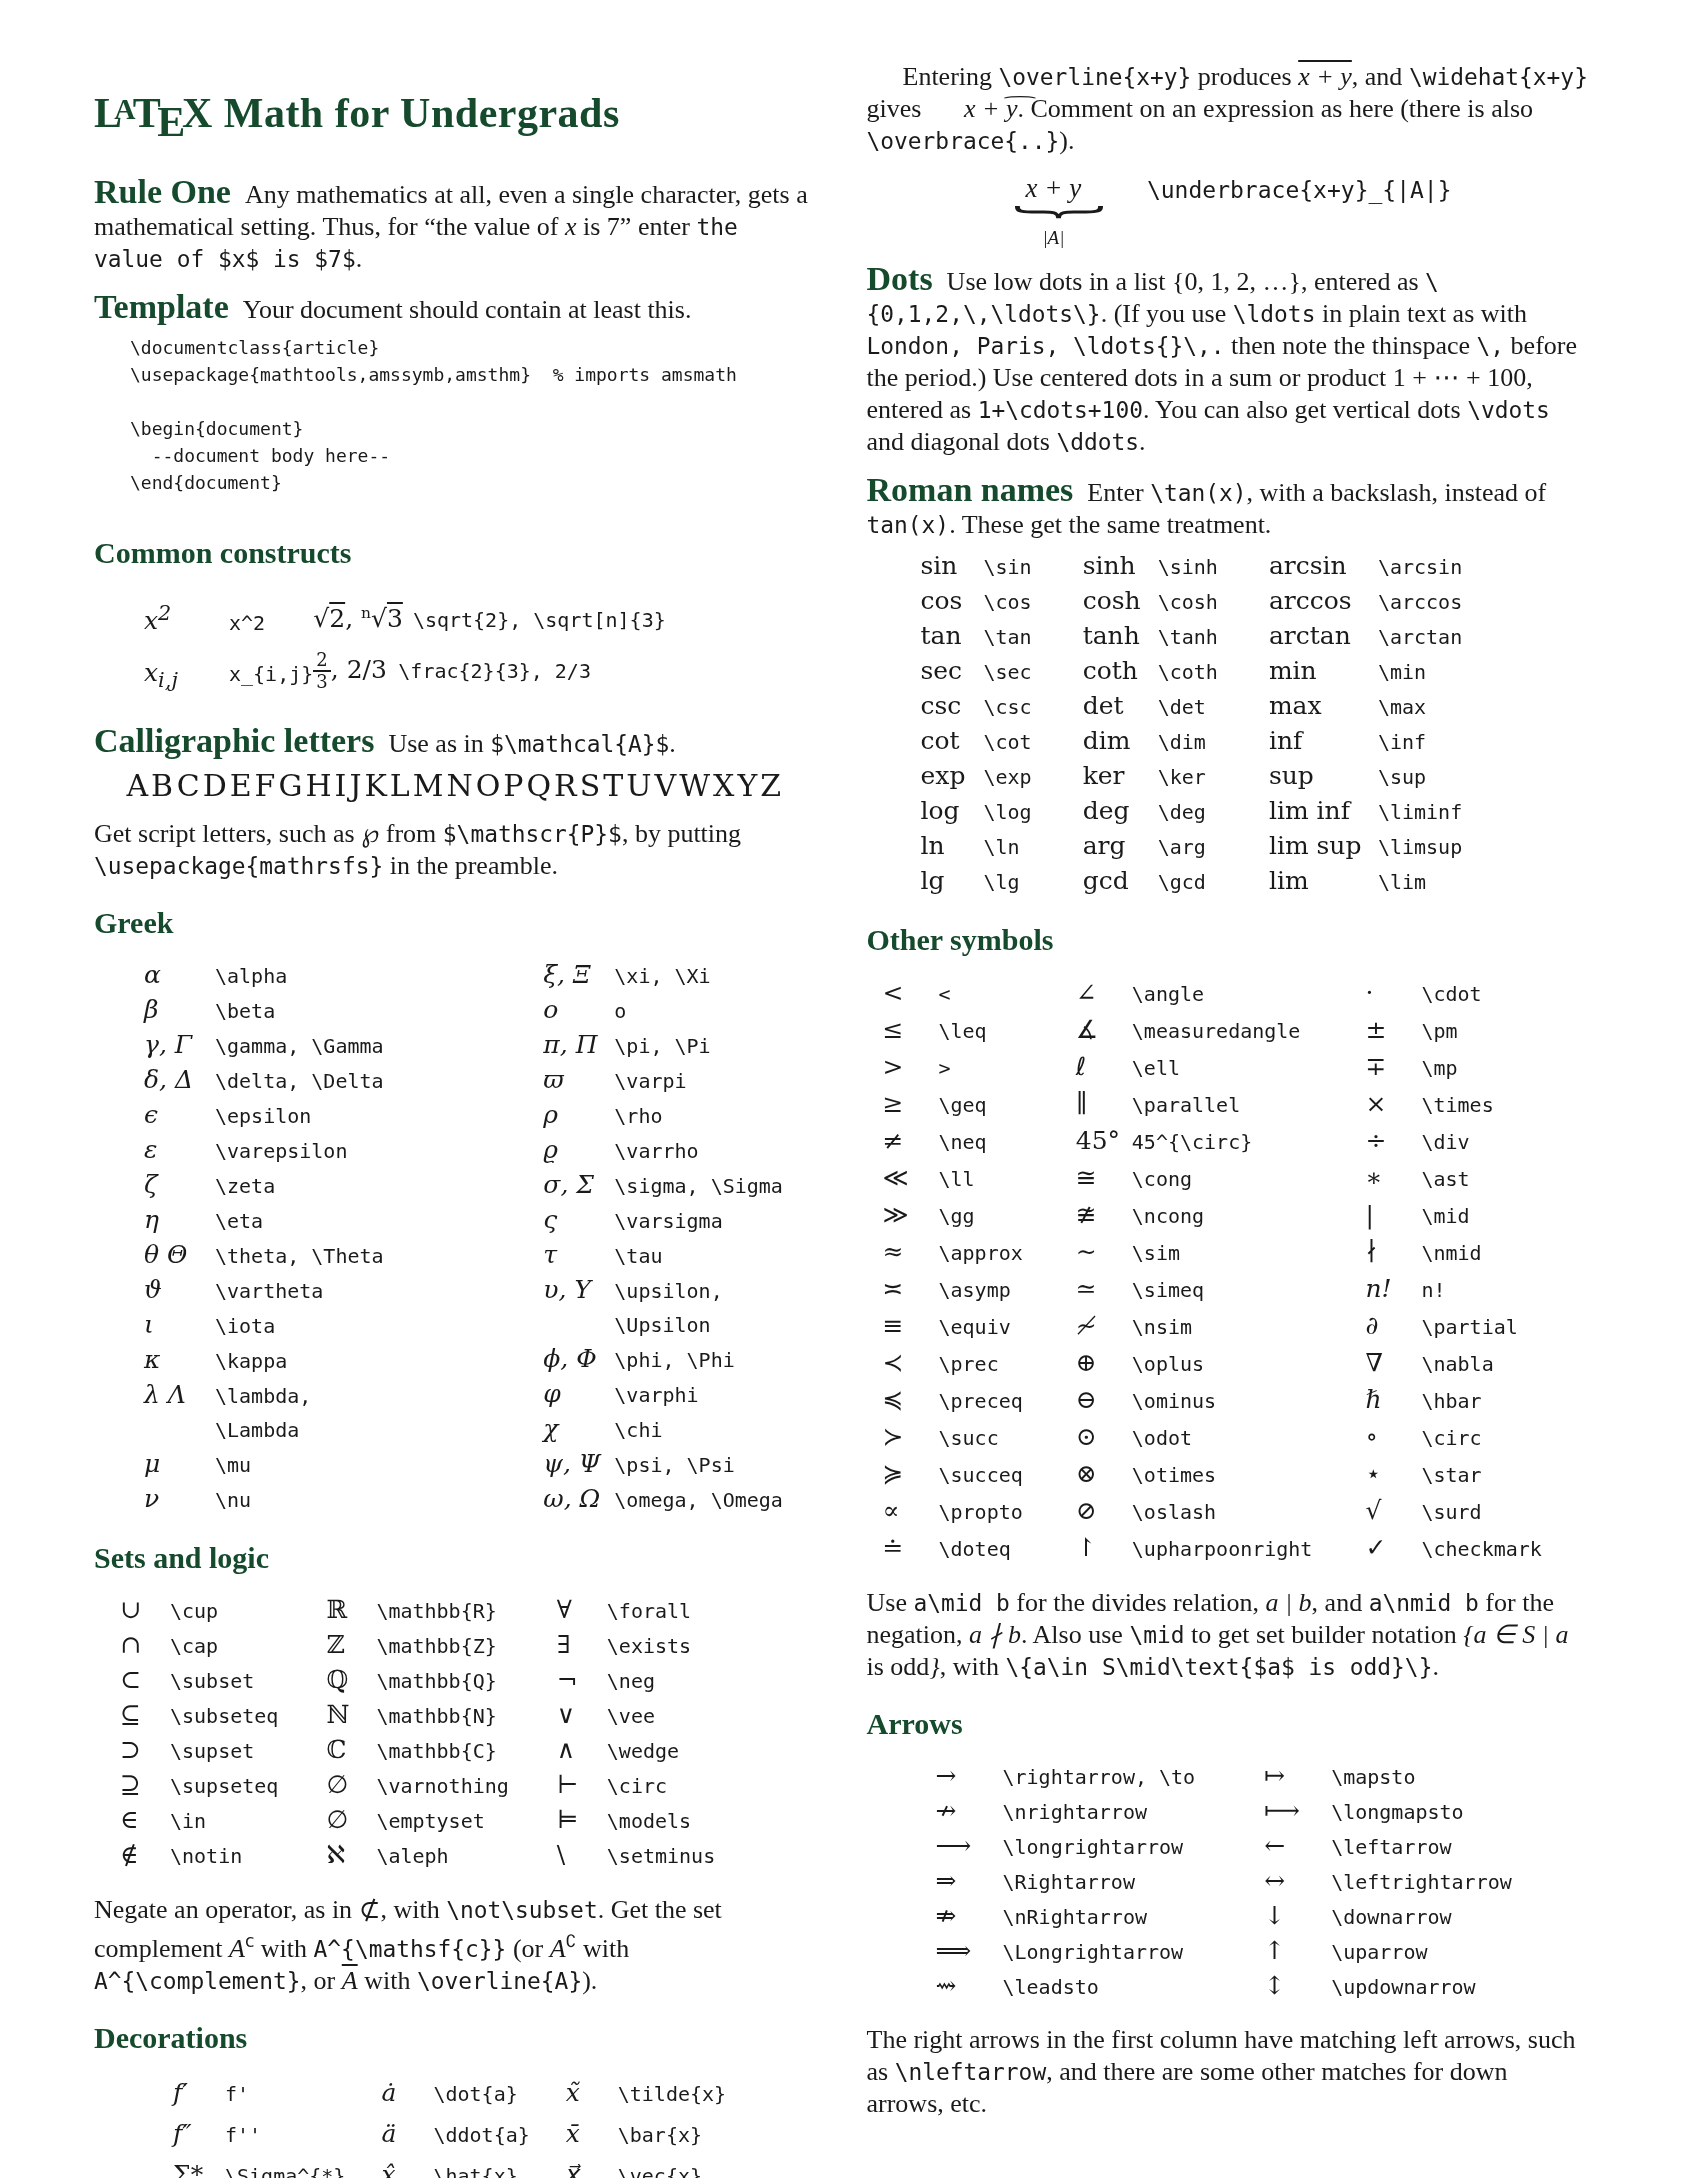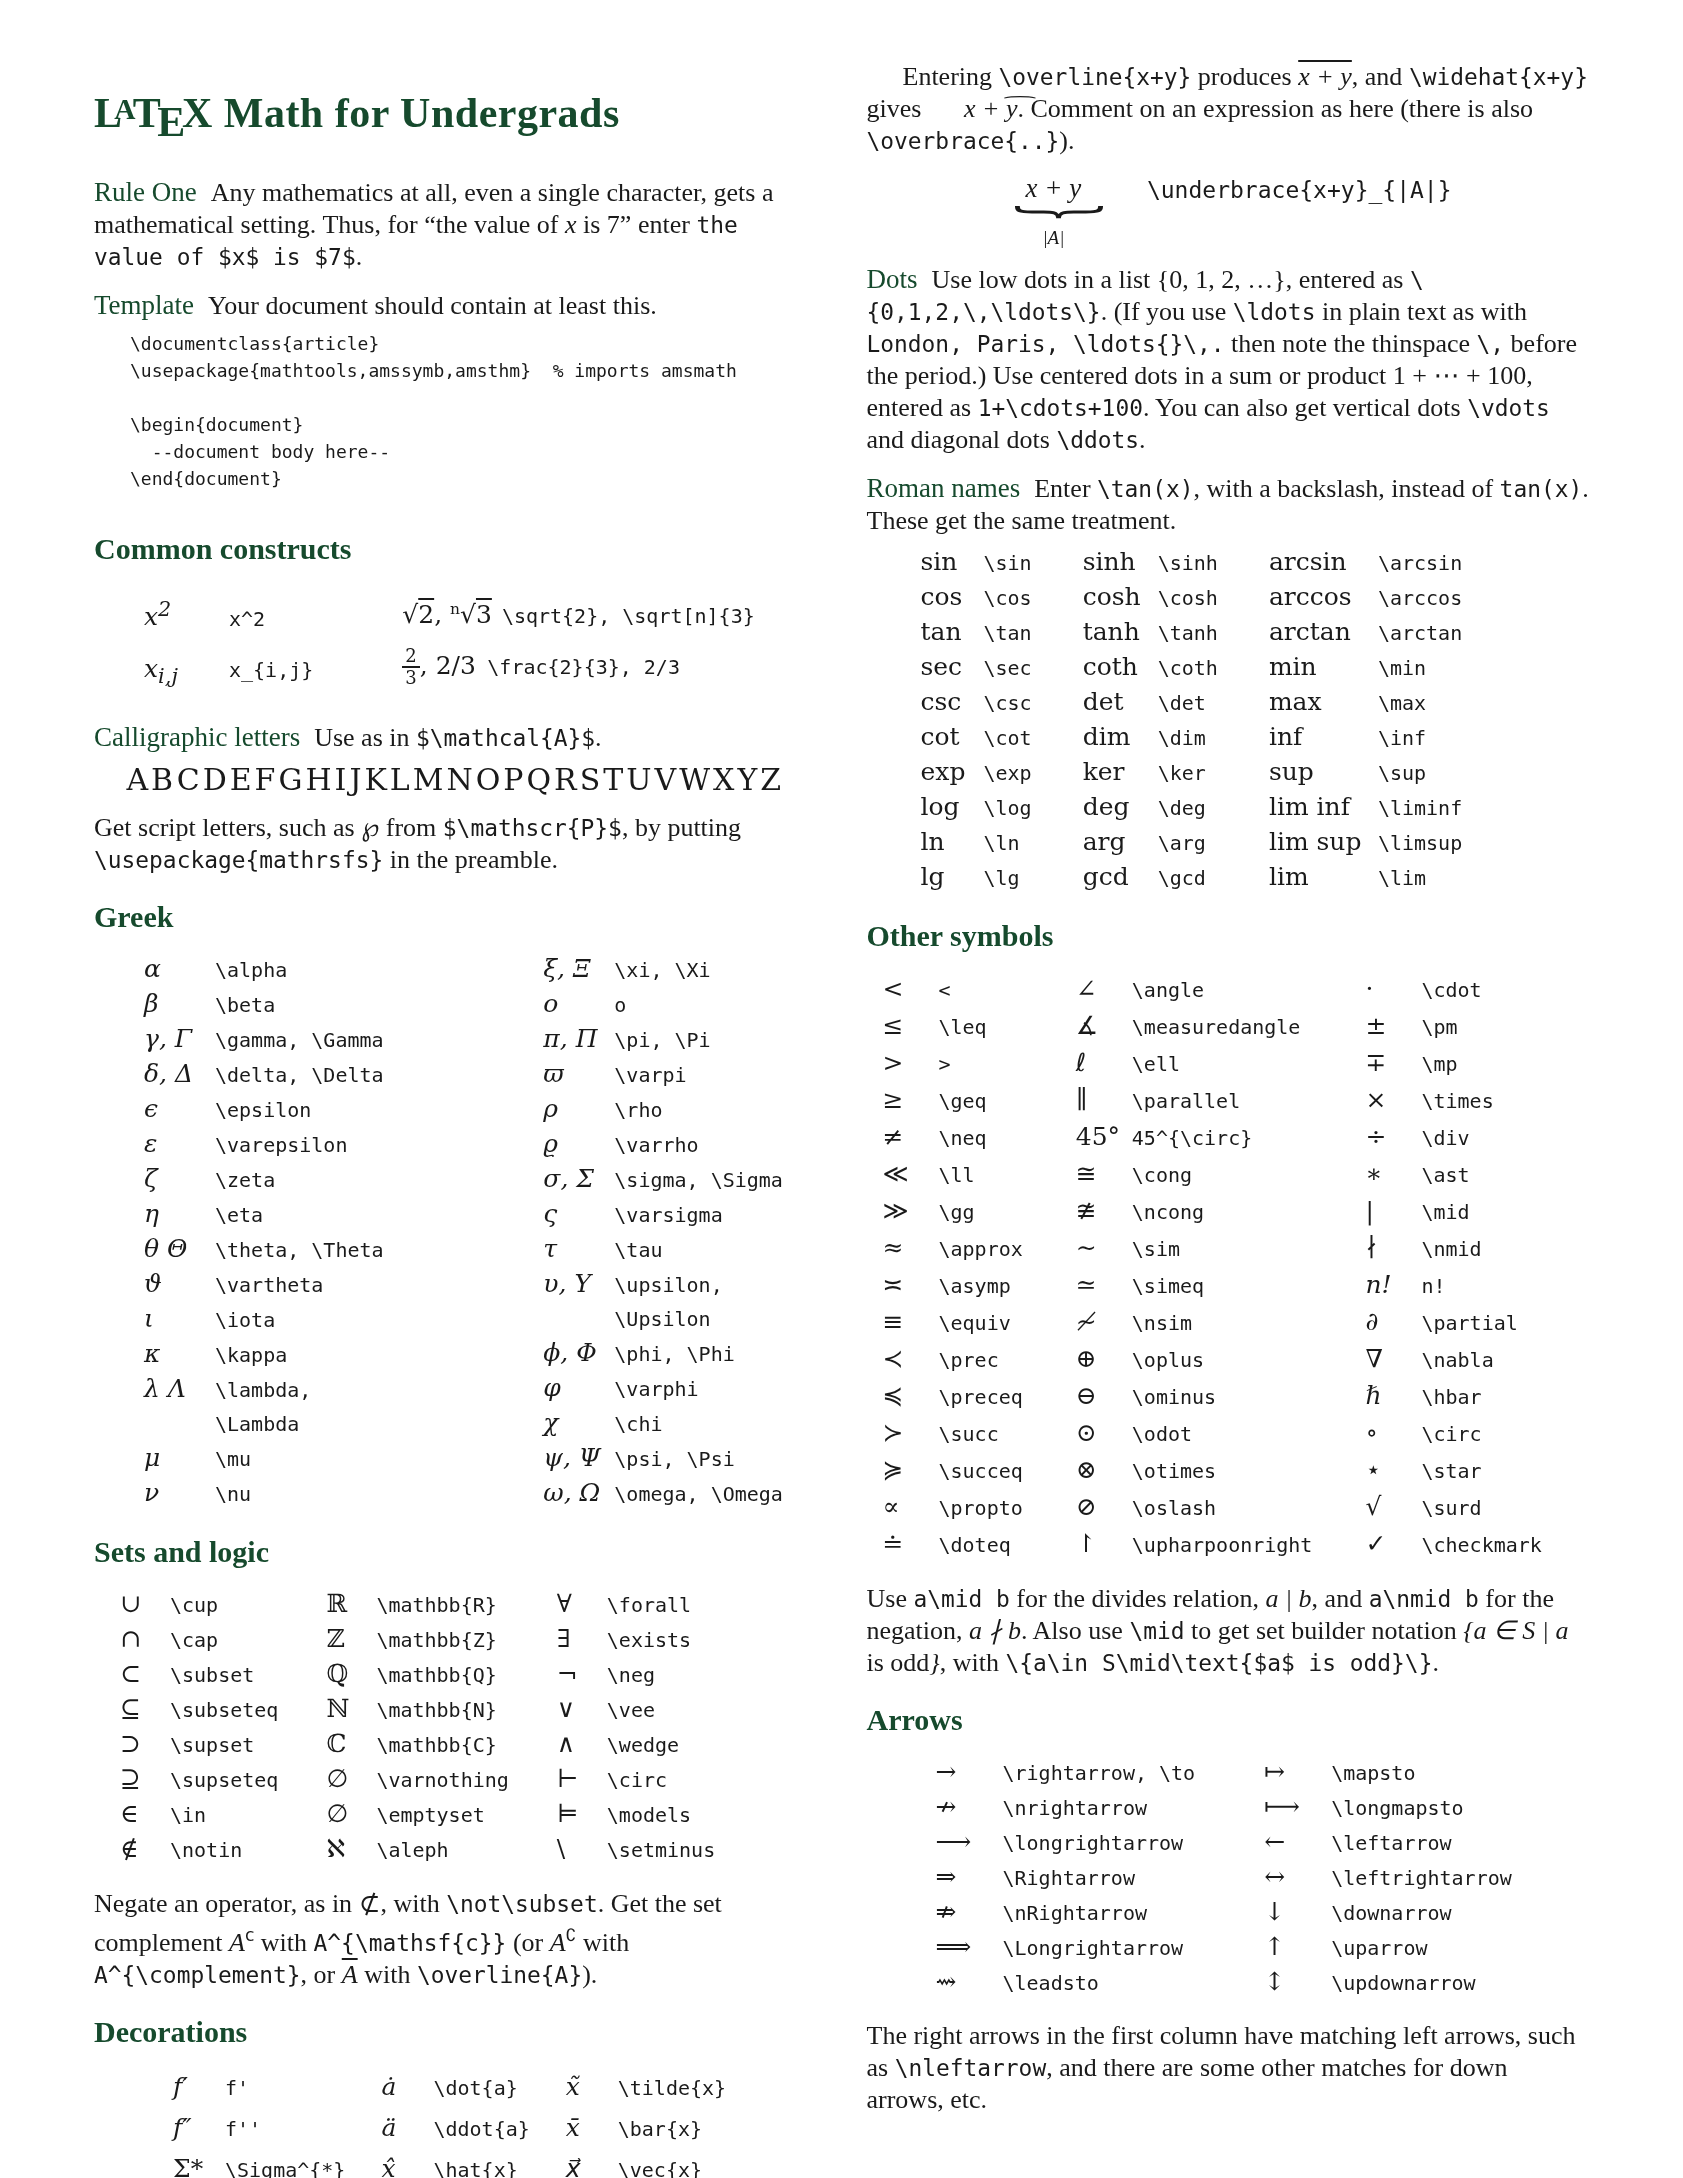--- a/index.html
+++ b/index.html
@@ -11,21 +11,21 @@
   .col{flex:1;min-width:0;}
   .title{
     text-align:left;font-size:42px;font-weight:bold;color:#164a2d;
     margin:28px 0 30px 0;letter-spacing:0.5px;
   }
   .tA{font-size:0.70em;vertical-align:0.26em;margin:0 -0.11em 0 -0.28em;}
   .tE{vertical-align:-0.22em;margin:0 -0.09em 0 -0.10em;}
   .para{font-size:26px;line-height:32px;margin:0 0 16px 0;}
   .para.tight{margin-bottom:8px;}
   .indent{text-indent:36px;}
-  .runhead{font-weight:normal;color:#164a2d;font-size:27px;margin-right:14px;}
+  .runhead{font-weight:bold;color:#164a2d;font-size:34px;margin-right:14px;}
   .shead{font-size:30px;font-weight:bold;color:#164a2d;margin:24px 0 18px 0;}
   .seg-t{}
   .seg-c{font-family:"DejaVu Sans Mono","Liberation Mono",monospace;font-size:0.88em;}
   .seg-m{font-style:italic;}
   .seg-y{font-family:"DejaVu Serif","DejaVu Sans",serif;}
   .seg-ss{vertical-align:super;font-size:0.66em;font-family:"DejaVu Sans","Liberation Sans",sans-serif;}
   .seg-sp{vertical-align:super;font-size:0.66em;font-family:"DejaVu Serif","DejaVu Sans",serif;}
   .seg-ov{font-style:italic;text-decoration:overline;}
   .seg-wh{font-style:italic;position:relative;display:inline-block;}
   .seg-wh::after{
@@ -44,21 +44,21 @@
   
   .symtbl{display:flex;margin:6px 0 20px 0;}
   .symcol{display:flex;flex-direction:column;}
   .symrow{display:flex;align-items:baseline;line-height:34px;}
   .sym{
     font-family:"DejaVu Serif","DejaVu Sans",serif;font-size:25px;
     min-width:46px;margin-right:10px;flex-shrink:0;
   }
   .sym-i{font-style:italic;}
   .cmd{font-family:"DejaVu Sans Mono","Liberation Mono",monospace;font-size:20px;}
-  .tbl-cc{padding-left:50px;gap:89px;}
+  .tbl-cc{padding-left:50px;}
   .tbl-cc .sym{min-width:75px;}
   .tbl-cc .symrow{line-height:50px;}
   .tbl-greek{padding-left:50px;gap:149px;}
   .tbl-greek .sym{min-width:61px;}
   .tbl-sets{padding-left:26px;gap:48px;}
   .tbl-sets .sym{min-width:40px;}
   .tbl-dec{padding-left:79px;gap:36px;}
   .tbl-dec .sym{min-width:42px;}
   .tbl-dec .symrow{line-height:40px;}
   .tbl-roman{padding-left:54px;gap:51px;}

